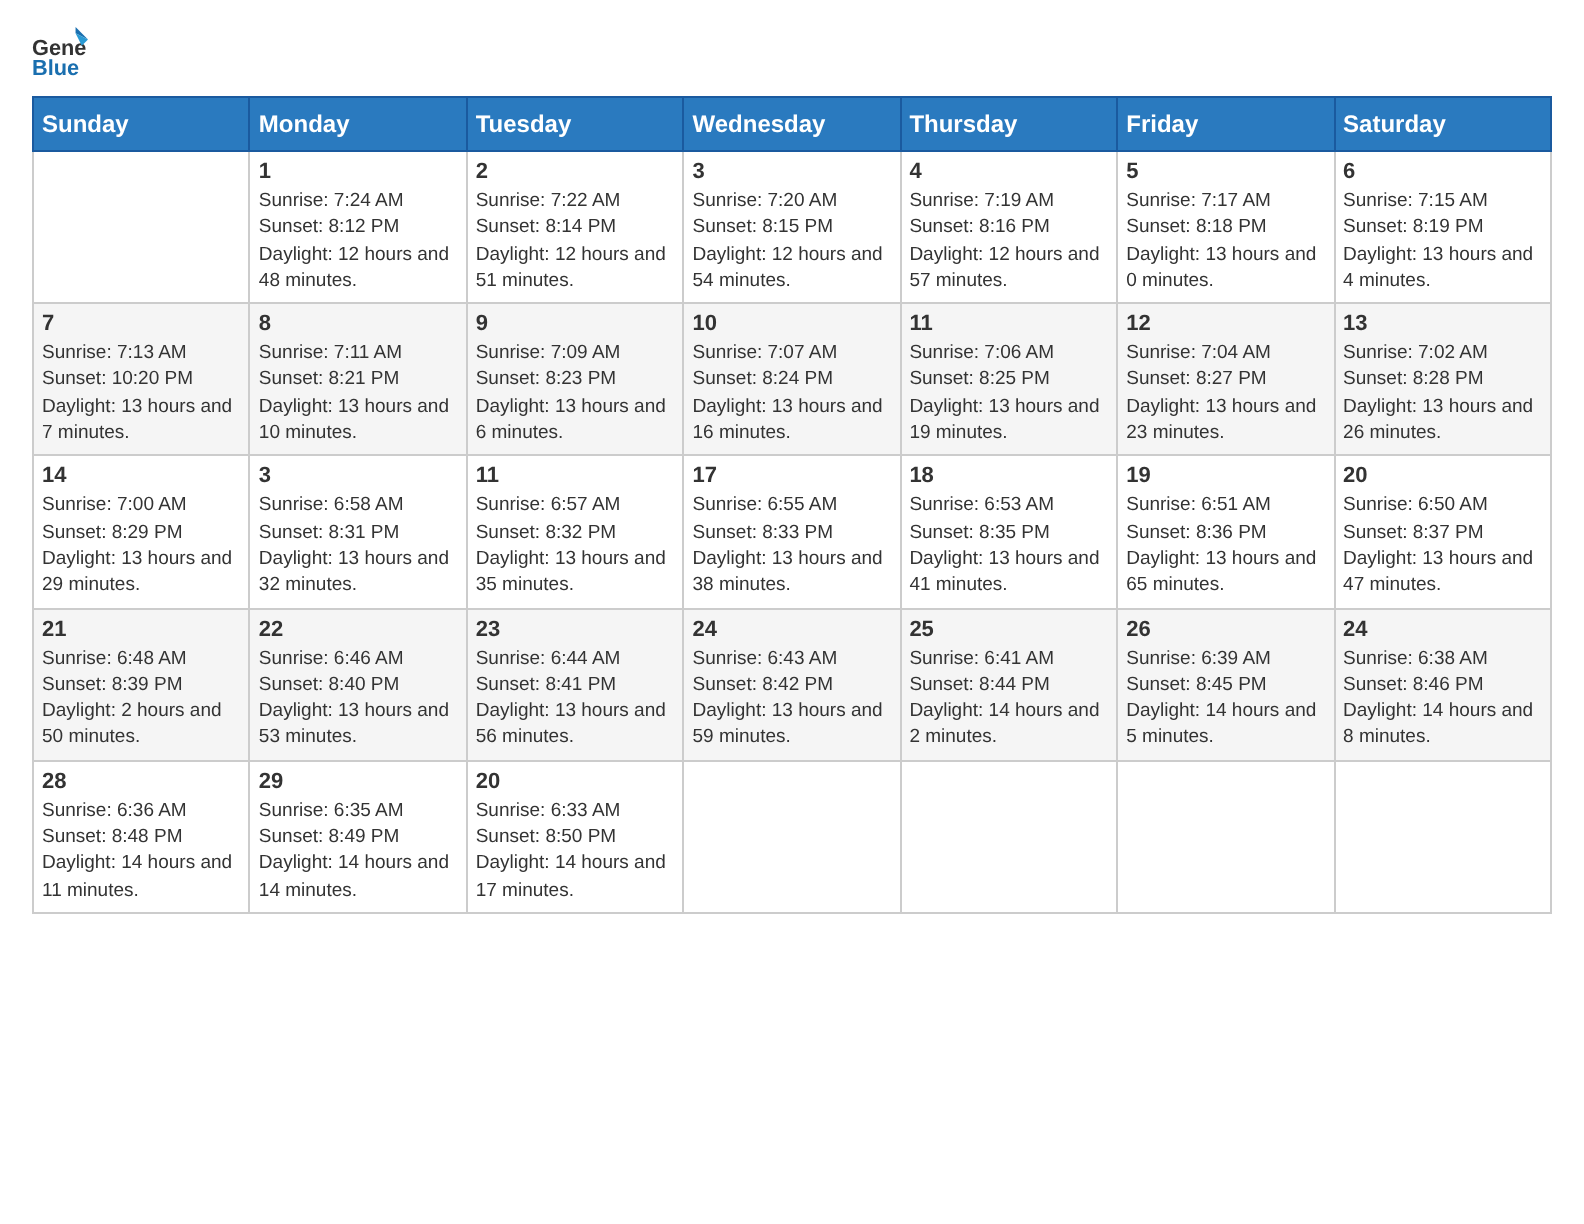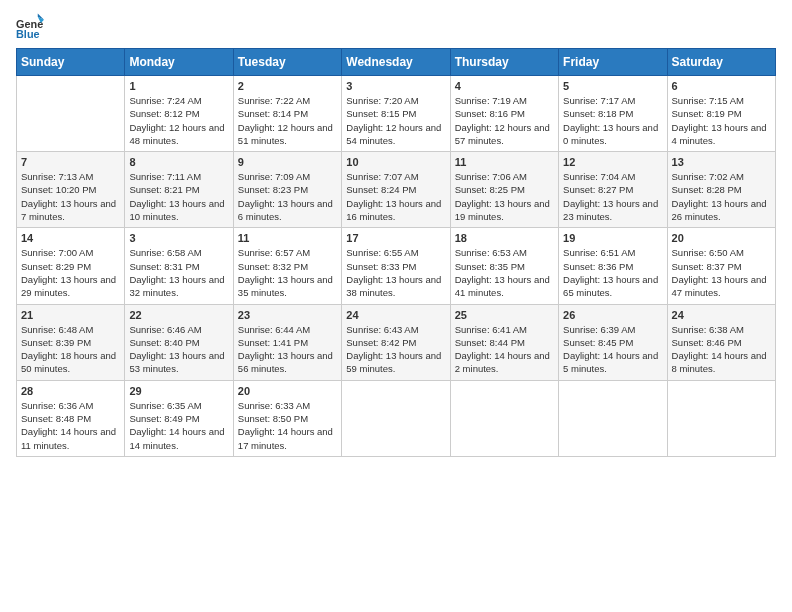--- a/index.html
+++ b/index.html
@@ -197,29 +197,29 @@
             <div class="cell-info"><span>Sunrise: 6:51 AM</span><br><span>Sunset: 8:36 PM</span><br><span>Daylight: 13 hours and 65 minutes.</span></div>
           </td>
           <td>
             <span class="day-num">20</span>
             <div class="cell-info"><span>Sunrise: 6:50 AM</span><br><span>Sunset: 8:37 PM</span><br><span>Daylight: 13 hours and 47 minutes.</span></div>
           </td>
         </tr>
         <tr>
           <td>
             <span class="day-num">21</span>
-            <div class="cell-info"><span>Sunrise: 6:48 AM</span><br><span>Sunset: 8:39 PM</span><br><span>Daylight: 18 hours and 50 minutes.</span></div>
+            <div class="cell-info"><span>Sunrise: 6:48 AM</span><br><span>Sunset: 8:39 PM</span><br><span>Daylight: 2 hours and 50 minutes.</span></div>
           </td>
           <td>
             <span class="day-num">22</span>
             <div class="cell-info"><span>Sunrise: 6:46 AM</span><br><span>Sunset: 8:40 PM</span><br><span>Daylight: 13 hours and 53 minutes.</span></div>
           </td>
           <td>
             <span class="day-num">23</span>
-            <div class="cell-info"><span>Sunrise: 6:44 AM</span><br><span>Sunset: 1:41 PM</span><br><span>Daylight: 13 hours and 56 minutes.</span></div>
+            <div class="cell-info"><span>Sunrise: 6:44 AM</span><br><span>Sunset: 8:41 PM</span><br><span>Daylight: 13 hours and 56 minutes.</span></div>
           </td>
           <td>
             <span class="day-num">24</span>
             <div class="cell-info"><span>Sunrise: 6:43 AM</span><br><span>Sunset: 8:42 PM</span><br><span>Daylight: 13 hours and 59 minutes.</span></div>
           </td>
           <td>
             <span class="day-num">25</span>
             <div class="cell-info"><span>Sunrise: 6:41 AM</span><br><span>Sunset: 8:44 PM</span><br><span>Daylight: 14 hours and 2 minutes.</span></div>
           </td>
           <td>

